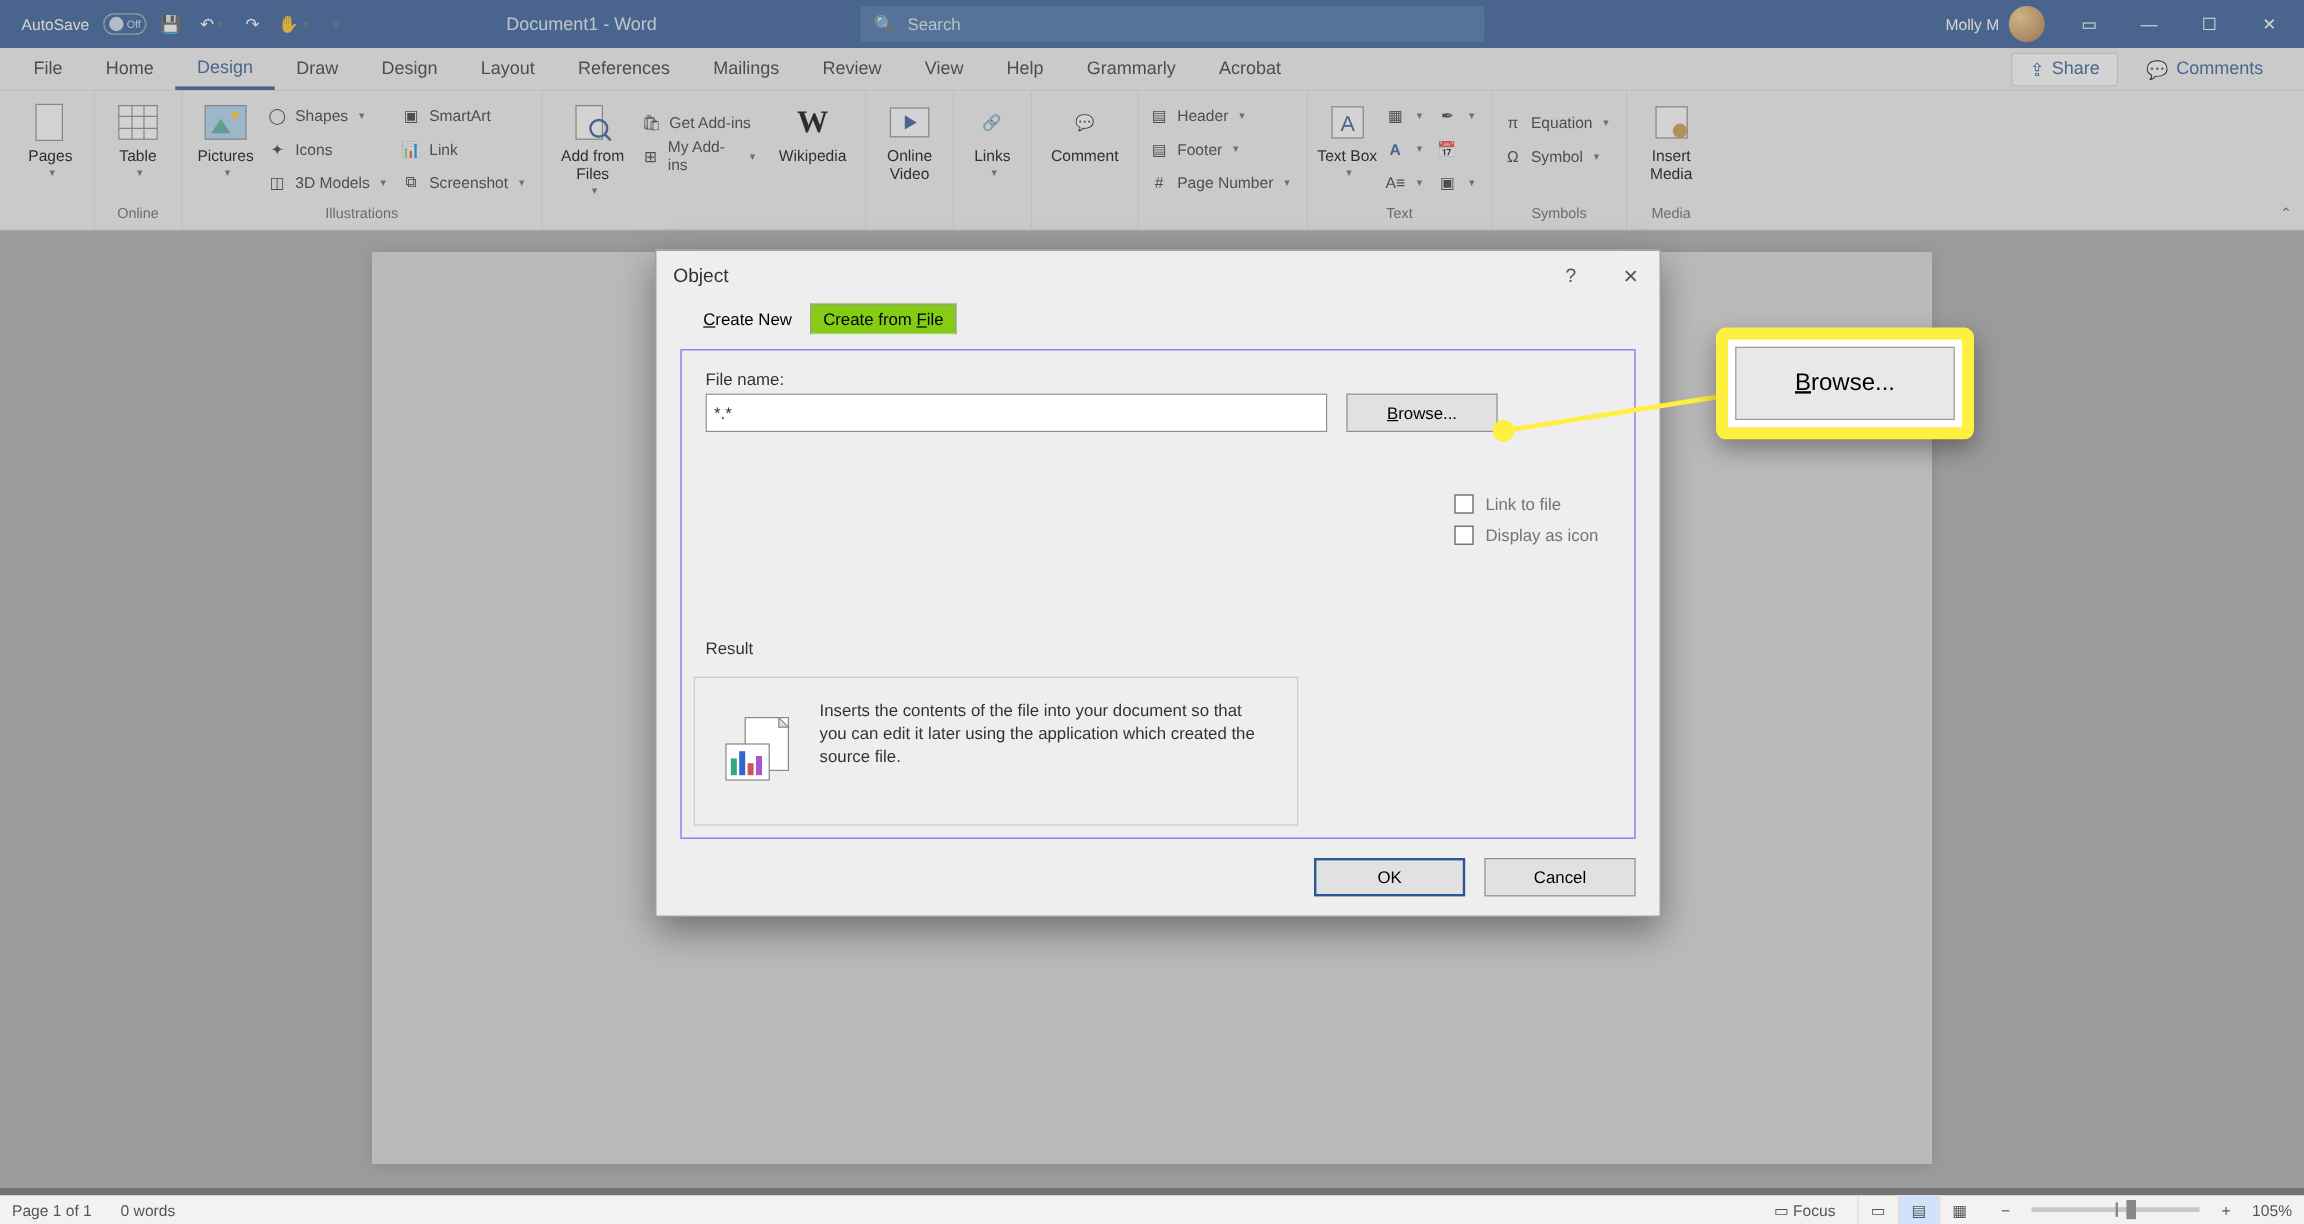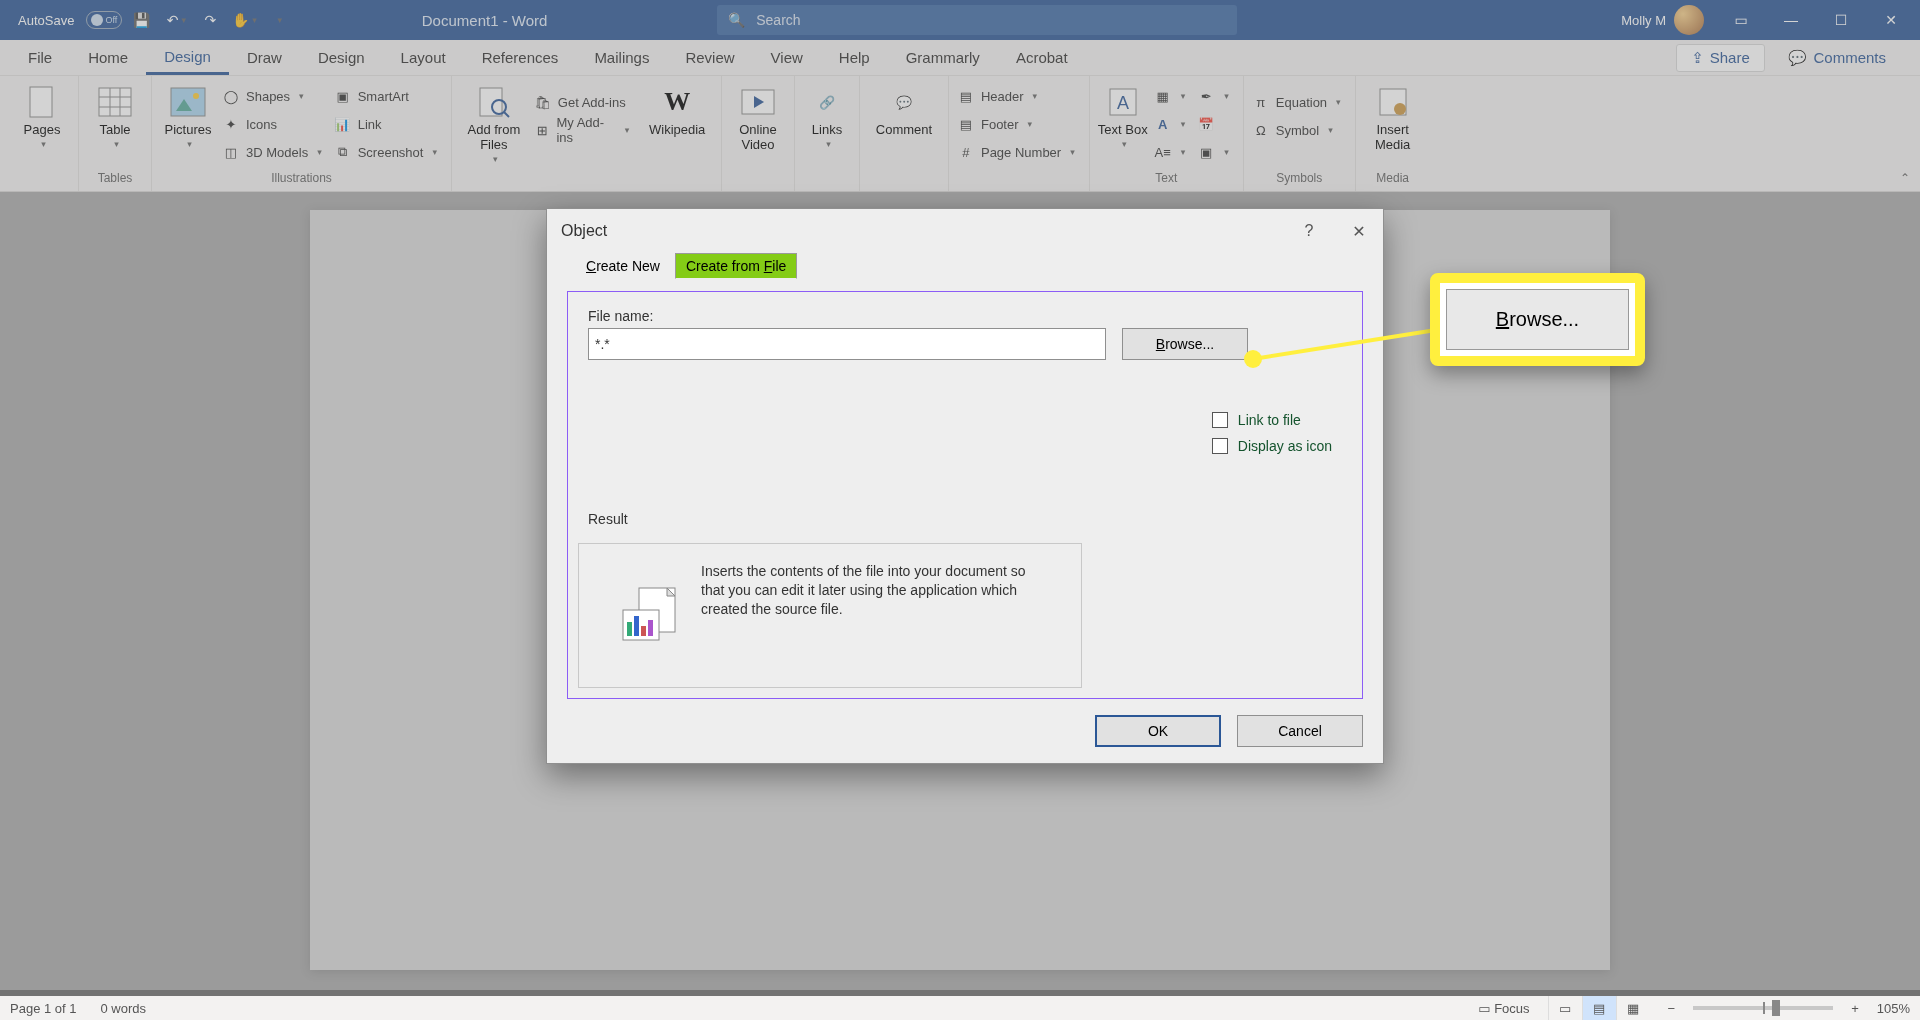--- a/index.html
+++ b/index.html
@@ -55,25 +55,25 @@
 .dlg-tab { padding: 4px 10px; font-size: 14px; background: #eeeeee; border: 1px solid transparent; }
 .dlg-tab.active { border: 1px solid #9a9a9a; border-bottom-color: #eeeeee; background: #84cc16; }
 .dlg-tab .ul { text-decoration: underline; }
 .dlg-frame { border: 1px solid #8b5cf6; background: #eeeeee; padding: 16px 20px; height: 408px; position: relative; }
 .field-label { font-size: 14px; color: #333; margin-bottom: 4px; }
 .field-row { display: flex; gap: 16px; align-items: center; }
 .text-input { flex: 1; height: 32px; background: #fff; border: 1px solid #8f8f8f; padding: 0 6px; font-size: 14px; color: #333; max-width: 518px; }
 .browse-btn { width: 126px; height: 32px; background: #e1e1e1; border: 1px solid #8f8f8f; font-size: 14px; }
 .browse-btn .ul { text-decoration: underline; }
 .check-group { position: absolute; right: 30px; top: 120px; display: flex; flex-direction: column; gap: 10px; }
-.chk { display: flex; align-items: center; gap: 10px; font-size: 14px; color: #14532d; }
+.chk { display: flex; align-items: center; gap: 10px; font-size: 14px; color: #737373; }
 .chk-box { width: 16px; height: 16px; border: 1px solid #555; background: #fff; }
 .result-area { position: absolute; left: 10px; bottom: 10px; right: 280px; }
 .result-label { font-size: 14px; color: #333; margin-bottom: 6px; margin-left: 10px; }
-.result-box { border: 1px solid #c8c8c8; padding: 18px 38px; display: flex; gap: 16px; height: 145px; margin-top: 16px; }
+.result-box { border: 1px solid #c8c8c8; padding: 18px 20px; display: flex; gap: 16px; height: 124px; margin-top: 16px; }
 .result-icon { width: 68px; height: 60px; flex-shrink: 0; align-self: center; position: relative; }
 .result-text { font-size: 14px; color: #333; line-height: 1.35; }
 .dlg-footer { display: flex; justify-content: flex-end; gap: 16px; padding-top: 16px; }
 .dlg-btn { width: 126px; height: 32px; font-size: 14px; background: #e1e1e1; border: 1px solid #8f8f8f; }
 .dlg-btn.primary { border: 2px solid #2b5796; }
 
 
 .callout-box { position: absolute; left: 1430px; top: 273px; width: 215px; height: 93px; background: #fff; border: 10px solid #ffef3e; border-radius: 8px; box-shadow: 0 8px 20px rgba(0,0,0,0.35); z-index: 60; }
 .callout-inner { position: absolute; inset: 6px; background: #e8e8e8; border: 1px solid #999; display: flex; align-items: center; justify-content: center; font-size: 20px; }
 .callout-inner .ul { text-decoration: underline; }
@@ -173,21 +173,21 @@
               <line x1="1" y1="10" x2="33" y2="10" stroke="#888"></line>
               <line x1="1" y1="20" x2="33" y2="20" stroke="#888"></line>
               <line x1="12" y1="1" x2="12" y2="29" stroke="#888"></line>
               <line x1="22" y1="1" x2="22" y2="29" stroke="#888"></line>
             </svg>
           </div>
         <span>Table</span>
           <span class="caret">▾</span>
       </div>
     </div>
-    <div class="group-label">Tables</div>
+    <div class="group-label">Online</div>
   </div>
 
   <div class="group">
     <div class="group-body">
       <div class="big-btn">
         <div class="icon-box">
             <svg width="36" height="30">
               <rect x="1" y="1" width="34" height="28" fill="#a9d4ee" stroke="#888"></rect>
               <polygon points="6,24 14,12 22,24" fill="#5a9"></polygon>
               <circle cx="26" cy="9" r="3" fill="#fc3"></circle>

